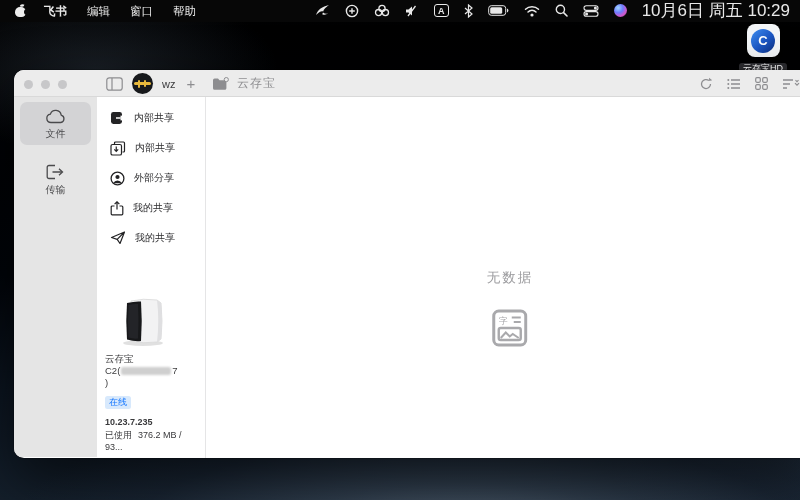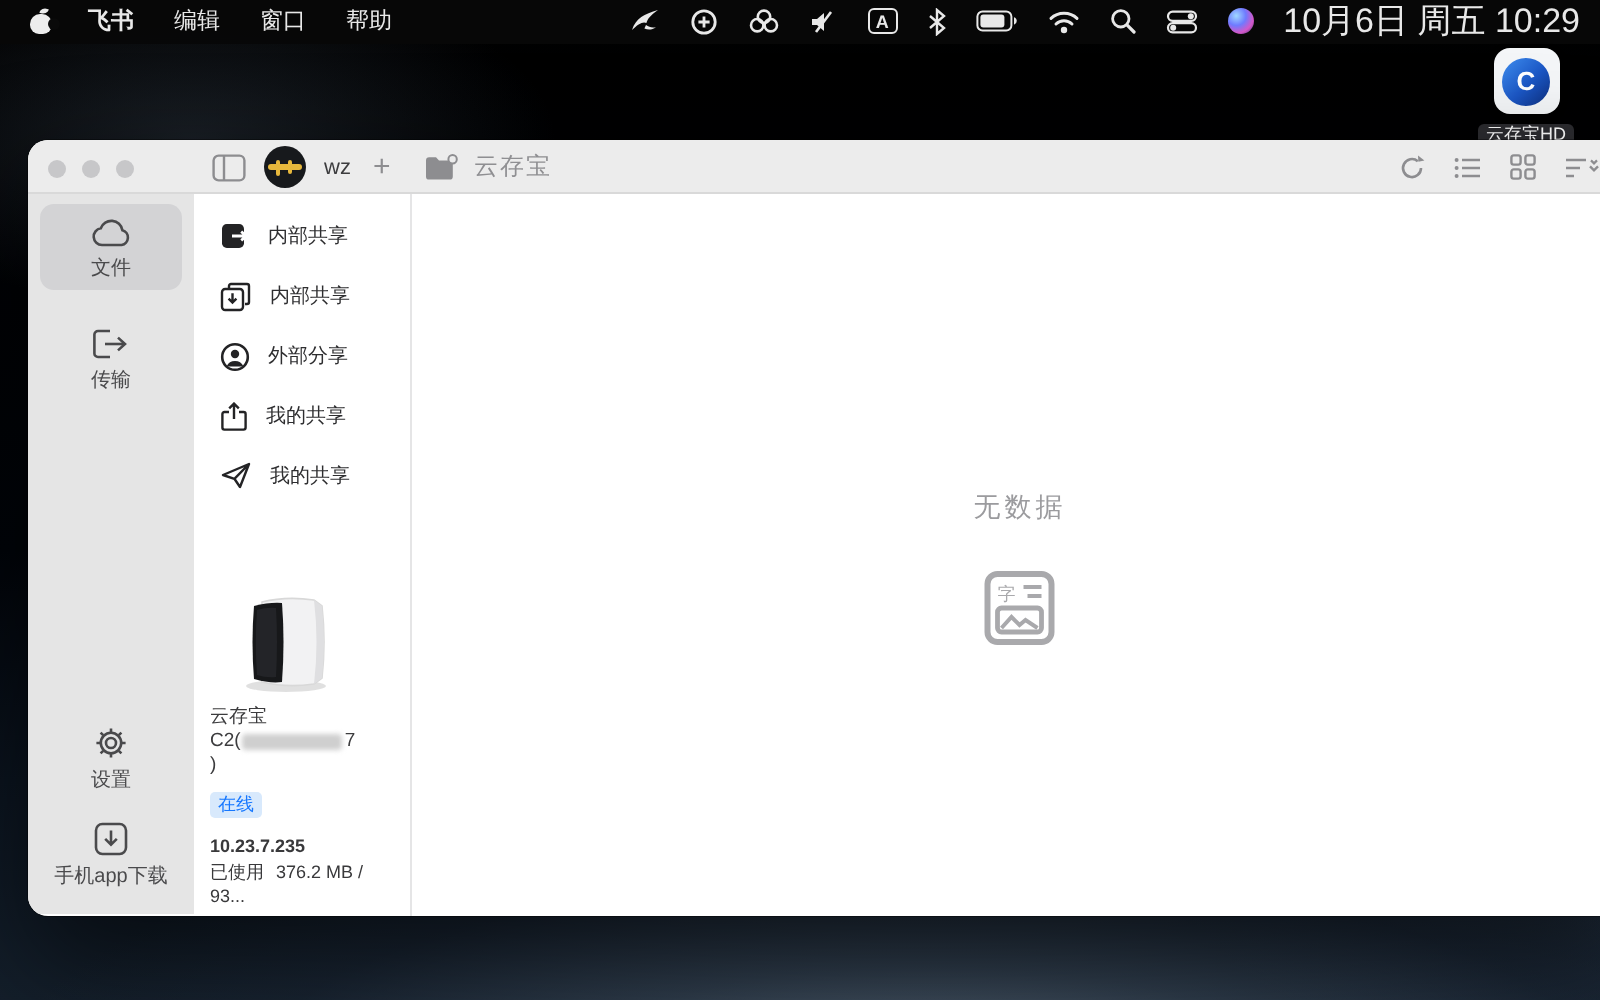--- a/index.html
+++ b/index.html
@@ -95,21 +95,21 @@
   .dname { font-size:9.5px; margin-top:6px; line-height:12px; }
   .dmodel { font-size:9.5px; line-height:12px; display:flex; align-items:center; }
   .redact { display:inline-block; width:50px; height:8px; background:#cfcfcf; border-radius:2px; margin:0 1px; filter:blur(1.2px); }
   .badge-online { display:inline-block; margin-top:7px; font-size:9px; line-height:13px; padding:0 4px; border-radius:2.5px; background:#d8e9fc; color:#1677ff; }
   .dip { font-size:9px; font-weight:bold; margin-top:8px; color:#39393b; }
   .dusage { font-size:9px; margin-top:2px; color:#39393b; }
   .dusage .uval { margin-left:6px; }
 
   .main { position:absolute; left:191px; top:0; right:0; bottom:0; background:#fff; border-left:1px solid #e5e5e6; }
   .empty-state { position:absolute; top:148px; left:50%; transform:translateX(-50%); text-align:center; color:#9b9b9e; }
-  .empty-state .etext { font-size:13.5px; letter-spacing:2px; }
+  .empty-state .etext { font-size:13.5px; letter-spacing:2px;margin-top:24px; }
   .empty-state svg { display:block; margin:22px auto 0; }
 </style>
 </head>
 <body>
 
 <div class="desktop">
 
   <div class="menubar">
     <div class="mb-left">
       <span class="apple-logo">
@@ -271,39 +271,20 @@
             </svg>
           <span class="silabel">文件</span>
         </div>
         <div class="side-item si-transfer">
           <svg width="19" height="16" viewBox="0 0 19 16">
               <path d="M9 1.5 H3 a1.8 1.8 0 0 0 -1.8 1.8 v9.4 a1.8 1.8 0 0 0 1.8 1.8 h6" fill="none" stroke="#4a4a4c" stroke-width="1.3"></path>
               <path d="M6.5 8 H16" stroke="#4a4a4c" stroke-width="1.3"></path>
               <path d="M13 4.8 L16.5 8 L13 11.2" fill="none" stroke="#4a4a4c" stroke-width="1.3"></path>
             </svg>
           <span class="silabel">传输</span>
-        </div>
-        <div class="side-footer">
-          <div class="sf-item">
-            <svg width="17" height="17" viewBox="0 0 17 17">
-                <g stroke="#4a4a4c" stroke-width="1.3" fill="none">
-                  <circle cx="8.5" cy="8.5" r="2.5"></circle>
-                  <path d="M8.5 1.2 V3 M8.5 14 V15.8 M1.2 8.5 H3 M14 8.5 H15.8 M3.3 3.3 L4.6 4.6 M12.4 12.4 L13.7 13.7 M13.7 3.3 L12.4 4.6 M4.6 12.4 L3.3 13.7"></path>
-                  <circle cx="8.5" cy="8.5" r="5.1"></circle>
-                </g>
-              </svg>
-            <span class="silabel">设置</span>
-          </div>
-          <div class="sf-item">
-            <svg width="17" height="17" viewBox="0 0 17 17">
-                <rect x="1" y="1" width="15" height="15" rx="3.2" fill="none" stroke="#4a4a4c" stroke-width="1.3"></rect>
-                <path d="M8.5 4.2 V11 M5.6 8.4 L8.5 11.3 L11.4 8.4" fill="none" stroke="#4a4a4c" stroke-width="1.3"></path>
-              </svg>
-            <span class="silabel">手机app下载</span>
-          </div>
         </div>
       </div>
 
       <div class="navcol">
         <div class="nav-item" style="top:6px">
           <svg width="15" height="14" viewBox="0 0 15 14">
               <rect x="1" y="1" width="11" height="12" rx="2.4" fill="#232325"></rect>
               <path d="M6 7 H13 M10.6 4.8 L13.2 7 L10.6 9.2" fill="none" stroke="#fff" stroke-width="1.4"></path>
             </svg>
           <span class="nlabel">内部共享</span>

